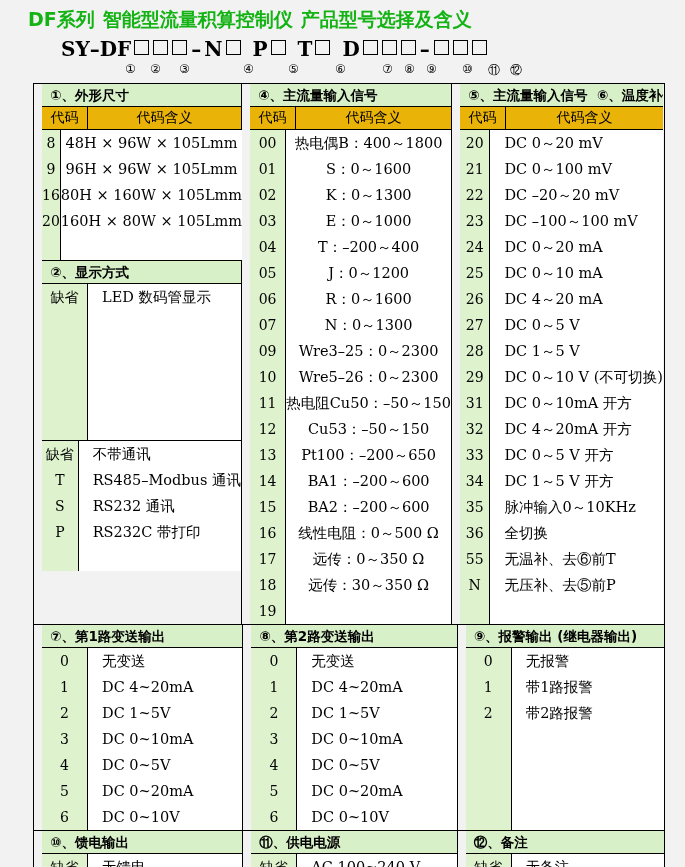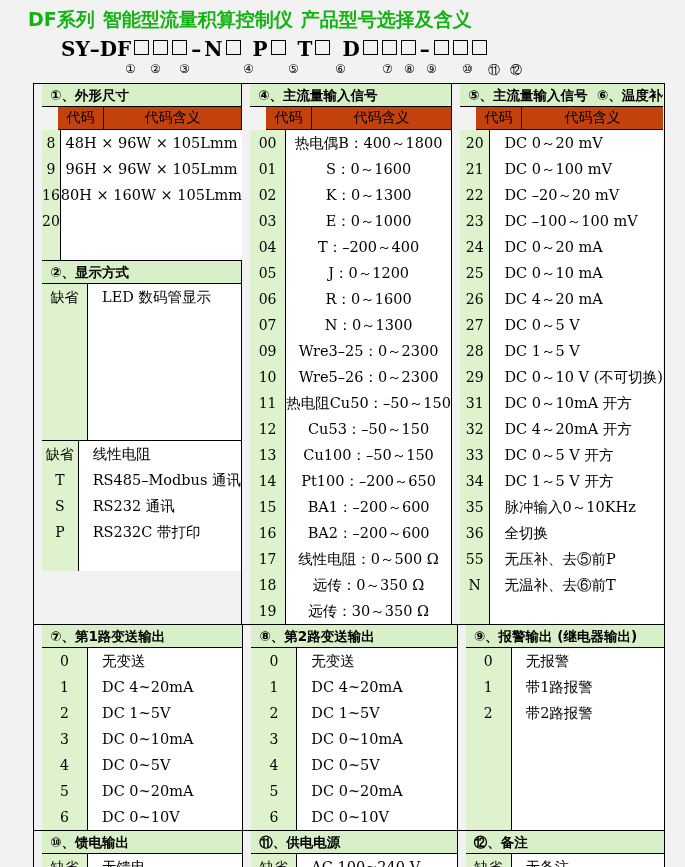--- a/index.html
+++ b/index.html
@@ -81,24 +81,23 @@
     border-bottom:1.5px solid #000;
     white-space:nowrap;
     line-height:16px;
     height:23px;
     box-sizing:border-box;
     overflow:hidden;
   }
 
   .subhead{
     display:flex;
-    background:#c2410c;
+    background:#eab308;
     border-bottom:1.5px solid #000;
     height:22px;
-    margin-left:16px;
   }
   .subhead .hcode,.subhead .hmean{
     text-align:center;
     font-size:14px;
     line-height:21px;
     font-family:"DejaVu Serif","Liberation Serif",serif;
   }
   .subhead .hcode{border-right:1.5px solid #000;box-sizing:border-box;}
 
   .body{display:flex;}
@@ -177,20 +176,21 @@
               <div class="cell">8</div>
               <div class="cell">9</div>
               <div class="cell">16</div>
               <div class="cell">20</div>
               <div class="cell">&nbsp;</div>
             </div>
             <div class="meancol">
               <div class="cell ctr">48H × 96W × 105Lmm</div>
               <div class="cell ctr">96H × 96W × 105Lmm</div>
               <div class="cell ctr">80H × 160W × 105Lmm</div>
+              <div class="cell ctr">160H × 80W × 105Lmm</div>
               <div class="cell">&nbsp;</div>
             </div>
           </div>
         </div>
 
         <div class="sec">
           <div class="secthead">②、显示方式</div>
           <div class="body">
             <div class="codecol w-code-a">
               <div class="cell">缺省</div>
@@ -214,21 +214,21 @@
         <div class="sec">
           <div class="body">
             <div class="codecol w-code-a">
               <div class="cell">缺省</div>
               <div class="cell">T</div>
               <div class="cell">S</div>
               <div class="cell">P</div>
               <div class="cell">&nbsp;</div>
             </div>
             <div class="meancol">
-              <div class="cell">线性电阻</div>
+              <div class="cell">不带通讯</div>
               <div class="cell">RS485–Modbus 通讯</div>
               <div class="cell">RS232 通讯</div>
               <div class="cell">RS232C 带打印</div>
               <div class="cell">&nbsp;</div>
             </div>
           </div>
         </div>
 
       </div>
 
@@ -266,21 +266,20 @@
             <div class="cell ctr">K：0～1300</div>
             <div class="cell ctr">E：0～1000</div>
             <div class="cell ctr">T：–200～400</div>
             <div class="cell ctr">J：0～1200</div>
             <div class="cell ctr">R：0～1600</div>
             <div class="cell ctr">N：0～1300</div>
             <div class="cell ctr">Wre3–25：0～2300</div>
             <div class="cell ctr">Wre5–26：0～2300</div>
             <div class="cell ctr">热电阻Cu50：–50～150</div>
             <div class="cell ctr">Cu53：–50～150</div>
-            <div class="cell ctr">Cu100：–50～150</div>
             <div class="cell ctr">Pt100：–200～650</div>
             <div class="cell ctr">BA1：–200～600</div>
             <div class="cell ctr">BA2：–200～600</div>
             <div class="cell ctr">线性电阻：0～500 Ω</div>
             <div class="cell ctr">远传：0～350 Ω</div>
             <div class="cell ctr">远传：30～350 Ω</div>
           </div>
         </div>
       </div>
 
@@ -324,22 +323,22 @@
             <div class="cell">DC 4～20 mA</div>
             <div class="cell">DC 0～5 V</div>
             <div class="cell">DC 1～5 V</div>
             <div class="cell">DC 0～10 V (不可切换)</div>
             <div class="cell">DC 0～10mA 开方</div>
             <div class="cell">DC 4～20mA 开方</div>
             <div class="cell">DC 0～5 V 开方</div>
             <div class="cell">DC 1～5 V 开方</div>
             <div class="cell">脉冲输入0～10KHz</div>
             <div class="cell">全切换</div>
+            <div class="cell">无温补、去⑥前T</div>
             <div class="cell">无压补、去⑤前P</div>
-            <div class="cell">无温补、去⑥前T</div>
           </div>
         </div>
       </div>
 
     </div>
 
     <div class="block">
 
       <div class="col colD">
         <div class="secthead">⑦、第1路变送输出</div>

